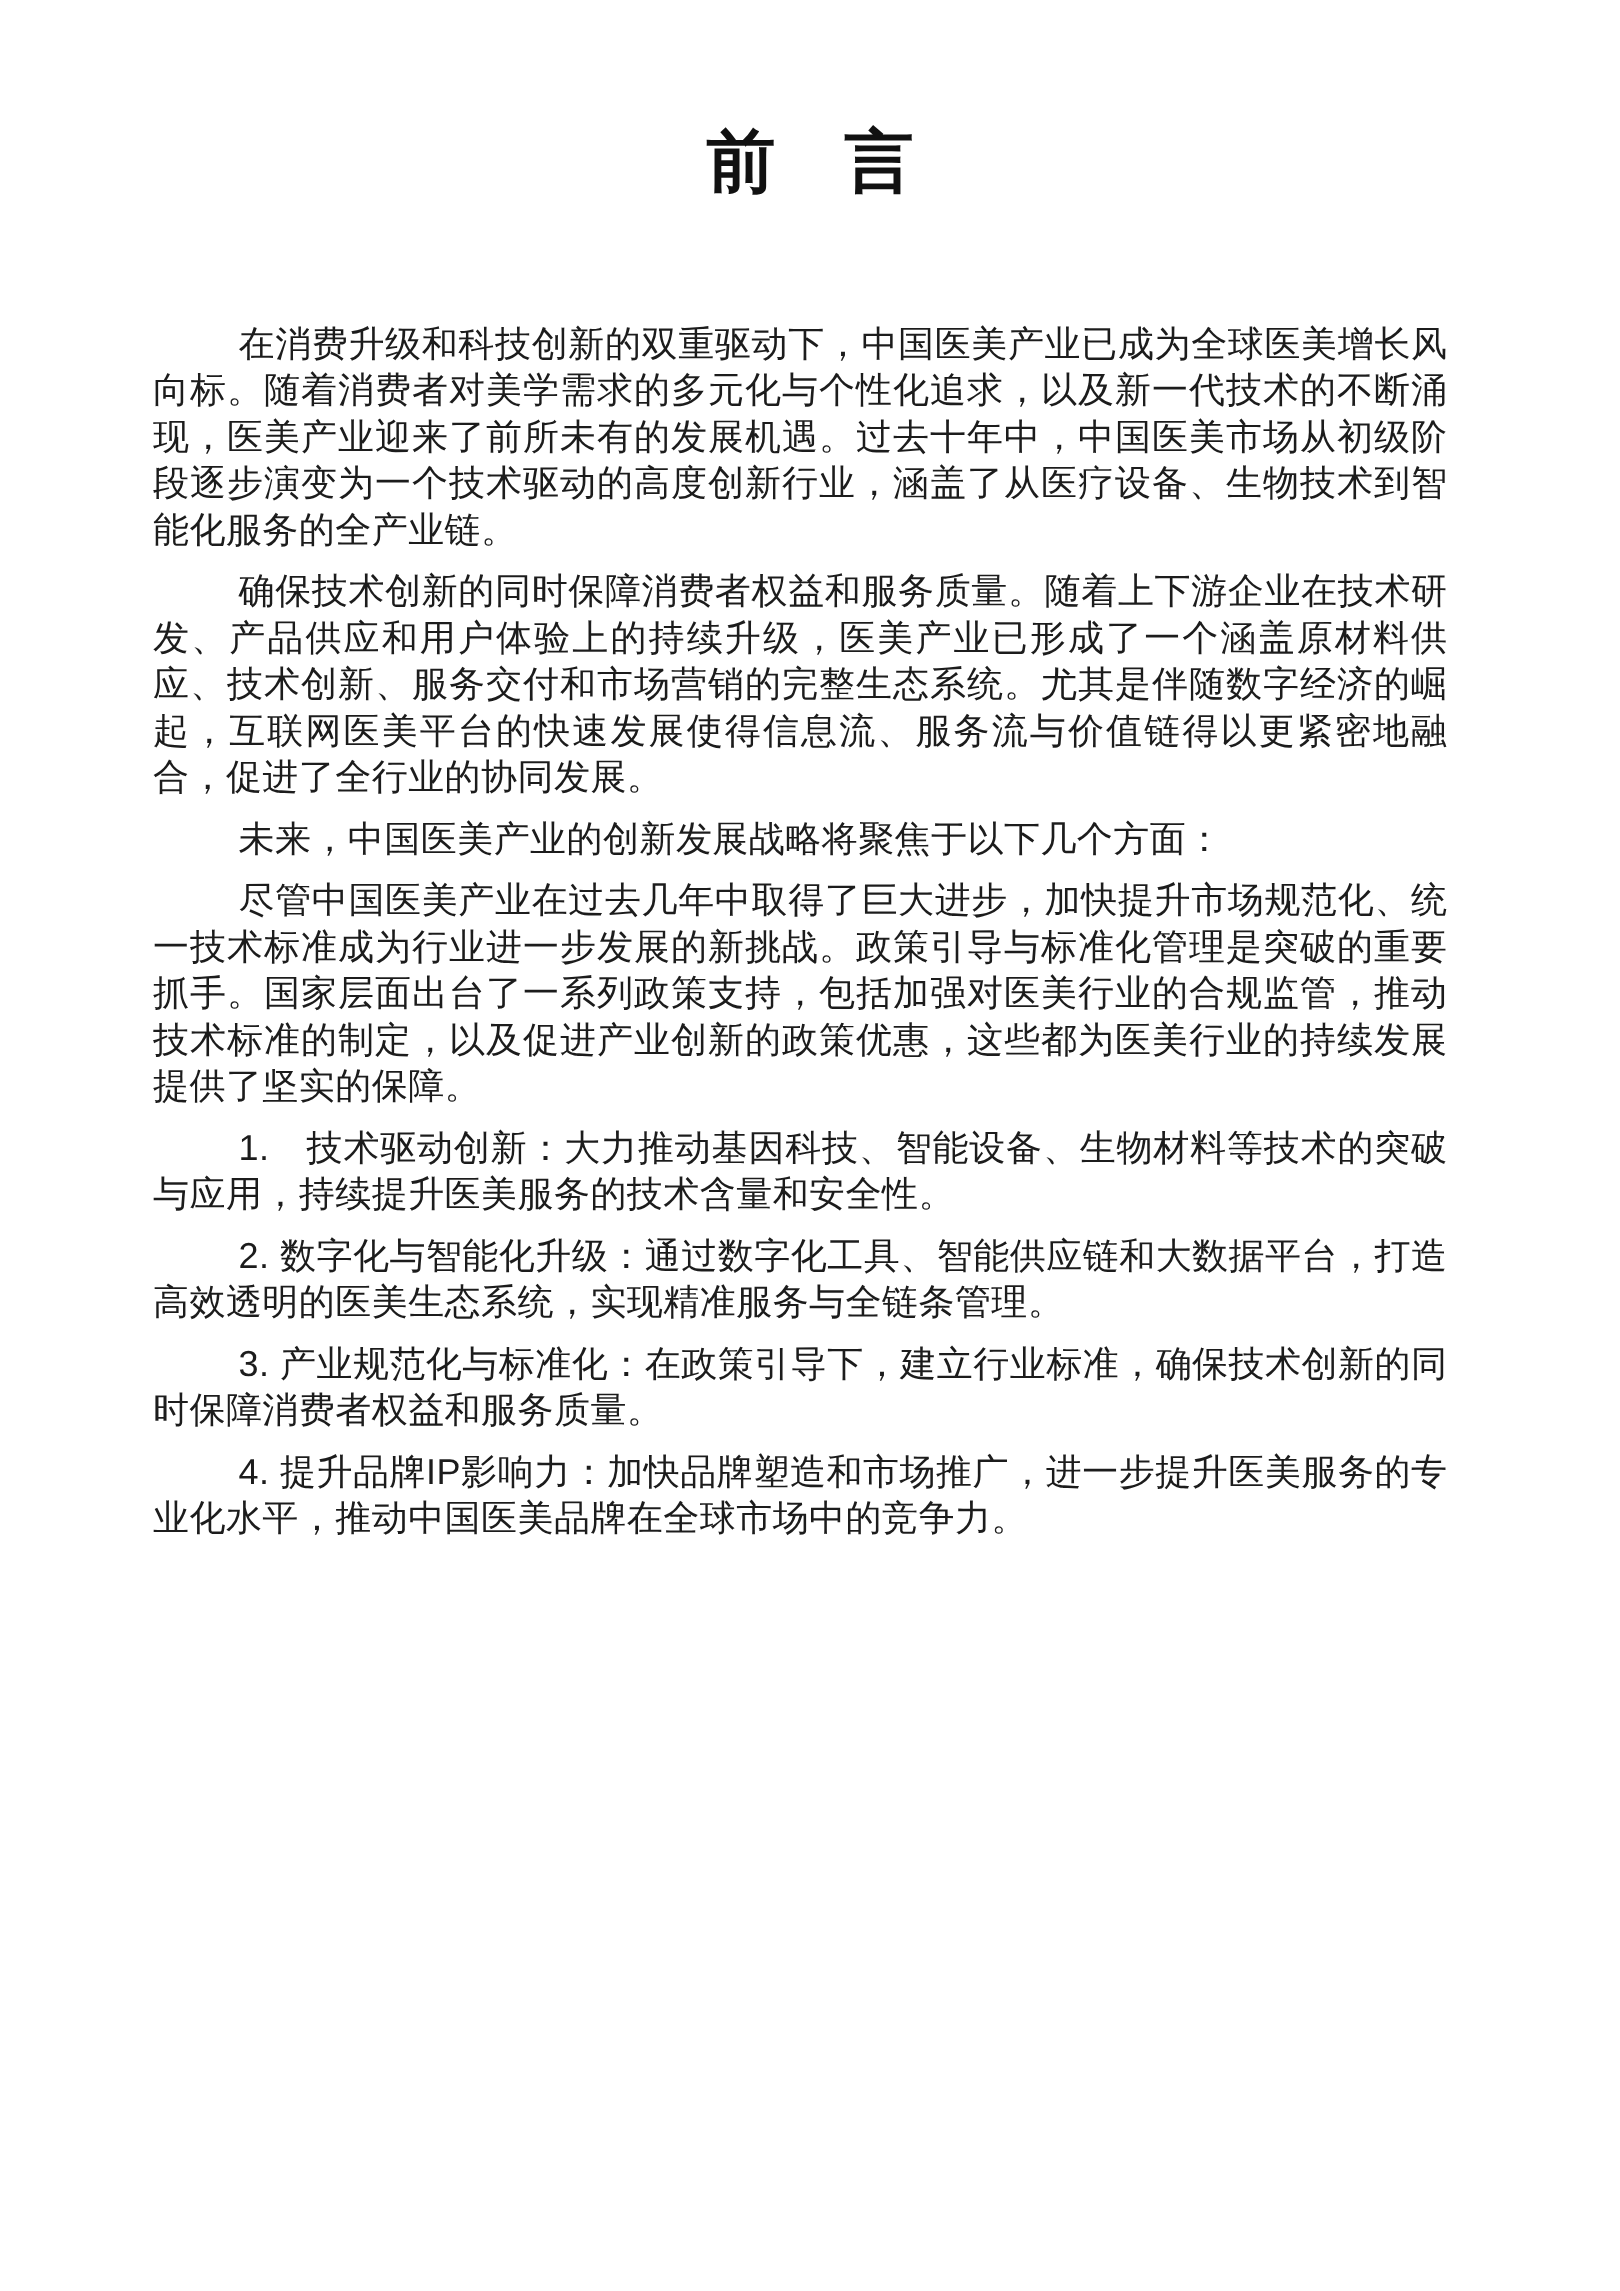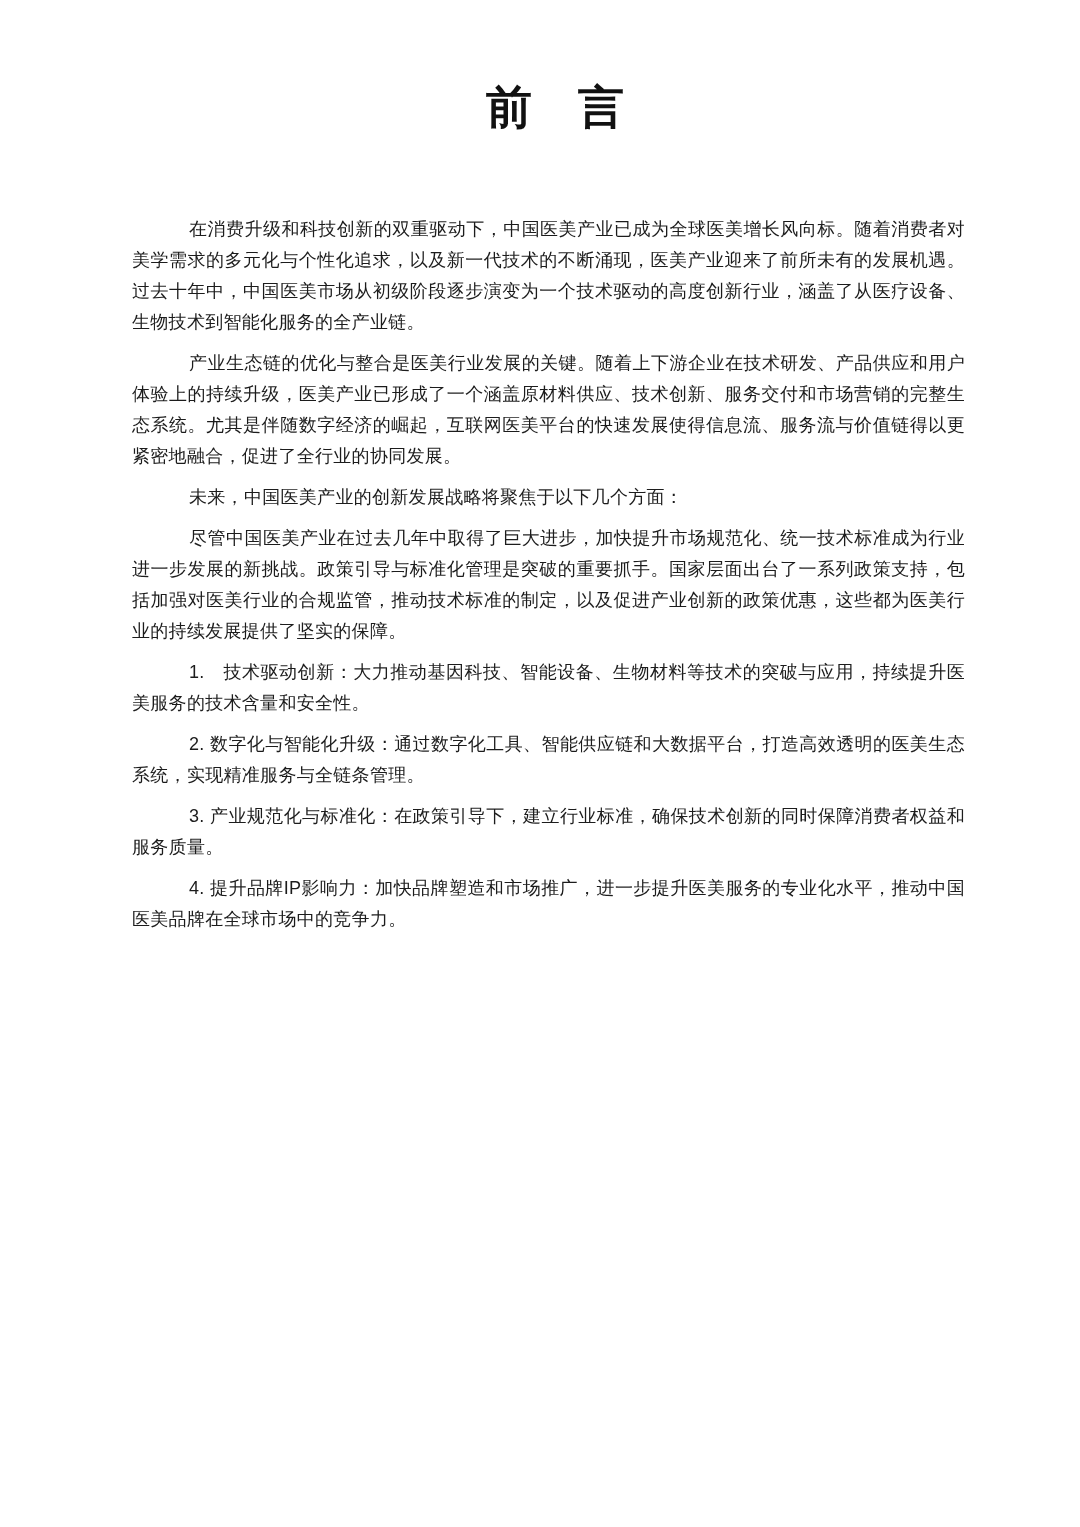--- a/index.html
+++ b/index.html
@@ -11,39 +11,38 @@
   .page {
     position: relative;
     width: 1080px;
     height: 1239px;
     margin: 0 auto;
     background: #ffffff;
     box-sizing: border-box;
     font-family: "Liberation Sans", "DejaVu Sans", sans-serif;
     color: #1c1c1c;
     overflow: hidden;
-    padding-left: 30px;
   }
   .doc-title {
     margin: 0;
     padding-top: 80px;
     height: 54px;
     line-height: 54px;
     text-align: center;
     font-size: 46px;
     font-weight: bold;
     color: #111111;
   }
   .doc-content {
     margin-top: 80px;
     padding: 0 115px 0 102px;
   }
   .doc-content p {
     margin: 0 0 10px 0;
-    font-size: 18px;
+    font-size: 24px;
     line-height: 31px;
     text-align: justify;
     text-justify: inter-character;
     text-indent: 57px;
     letter-spacing: 0.3px;
     color: #1c1c1c;
   }
   .doc-content p.list-item,
   .doc-content p.closing {
     margin-top: 7px;
@@ -53,21 +52,21 @@
 <body>
 
 <div class="page">
 
   <h1 class="doc-title">前　言</h1>
 
   <div class="doc-content">
     <p>在消费升级和科技创新的双重驱动下，中国医美产业已成为全球医美增长风向标。随着消费者对美学需求的多元化与个性化追求，以及新一代技术的不断涌现，医美产业迎来了前所未有的发展机遇。过去十年中，中国医美市场从初级阶段逐步演变为一个技术驱动的高度创新行业，涵盖了从医疗设备、生物技术到智能化服务的全产业链。</p>
 
 
-    <p>产业生态链的优化与整合是医美行业发展的关键。随着上下游企业在技术研发、产品供应和用户体验上的持续升级，医美产业已形成了一个涵盖原材料供应、技术创新、服务交付和市场营销的完整生态系统。尤其是伴随数字经济的崛起，互联网医美平台的快速发展使得信息流、服务流与价值链得以更紧密地融合，促进了全行业的协同发展。</p>
+    <p>确保技术创新的同时保障消费者权益和服务质量。随着上下游企业在技术研发、产品供应和用户体验上的持续升级，医美产业已形成了一个涵盖原材料供应、技术创新、服务交付和市场营销的完整生态系统。尤其是伴随数字经济的崛起，互联网医美平台的快速发展使得信息流、服务流与价值链得以更紧密地融合，促进了全行业的协同发展。</p>
 
     <p>未来，中国医美产业的创新发展战略将聚焦于以下几个方面：</p>
 
     <p>尽管中国医美产业在过去几年中取得了巨大进步，加快提升市场规范化、统一技术标准成为行业进一步发展的新挑战。政策引导与标准化管理是突破的重要抓手。国家层面出台了一系列政策支持，包括加强对医美行业的合规监管，推动技术标准的制定，以及促进产业创新的政策优惠，这些都为医美行业的持续发展提供了坚实的保障。</p>
 
     <p class="list-item">1.　技术驱动创新：大力推动基因科技、智能设备、生物材料等技术的突破与应用，持续提升医美服务的技术含量和安全性。</p>
 
     <p class="list-item">2. 数字化与智能化升级：通过数字化工具、智能供应链和大数据平台，打造高效透明的医美生态系统，实现精准服务与全链条管理。</p>
 
     <p class="list-item">3. 产业规范化与标准化：在政策引导下，建立行业标准，确保技术创新的同时保障消费者权益和服务质量。</p>

